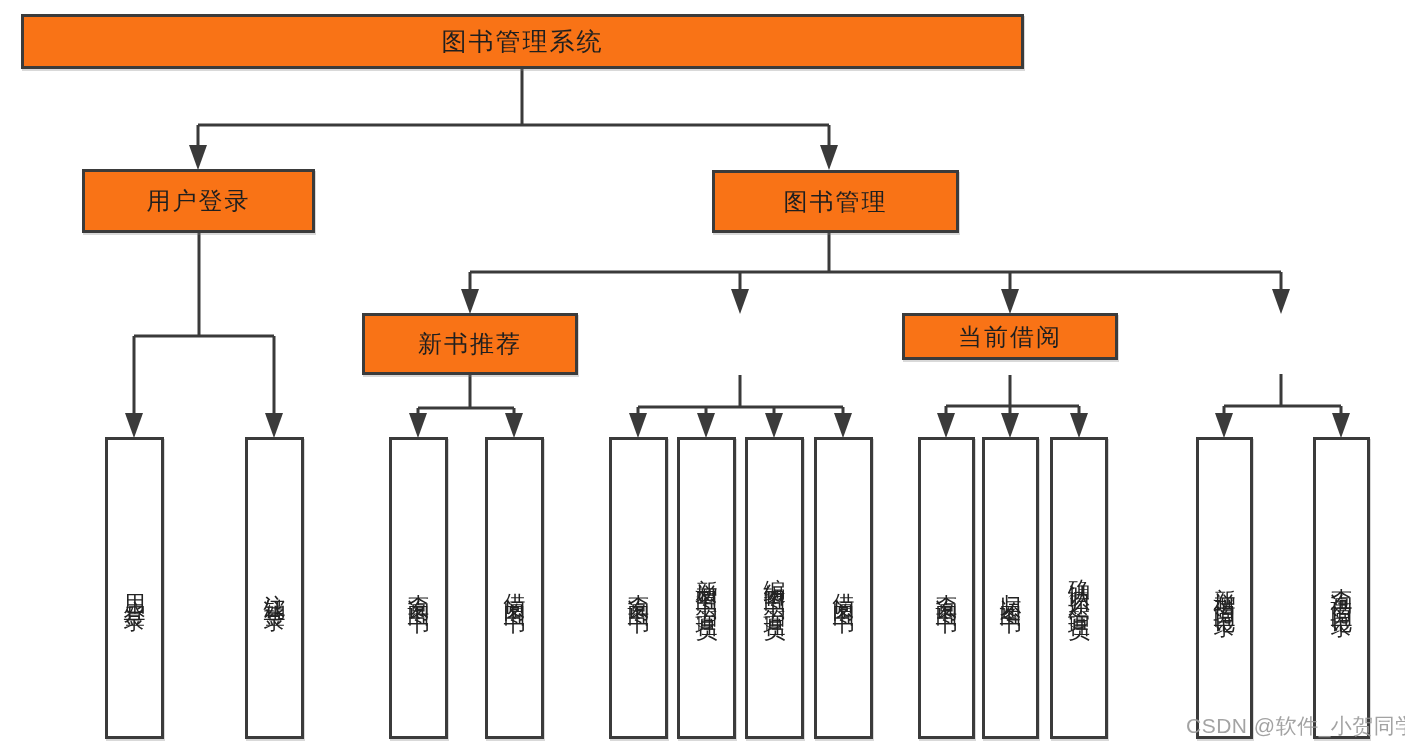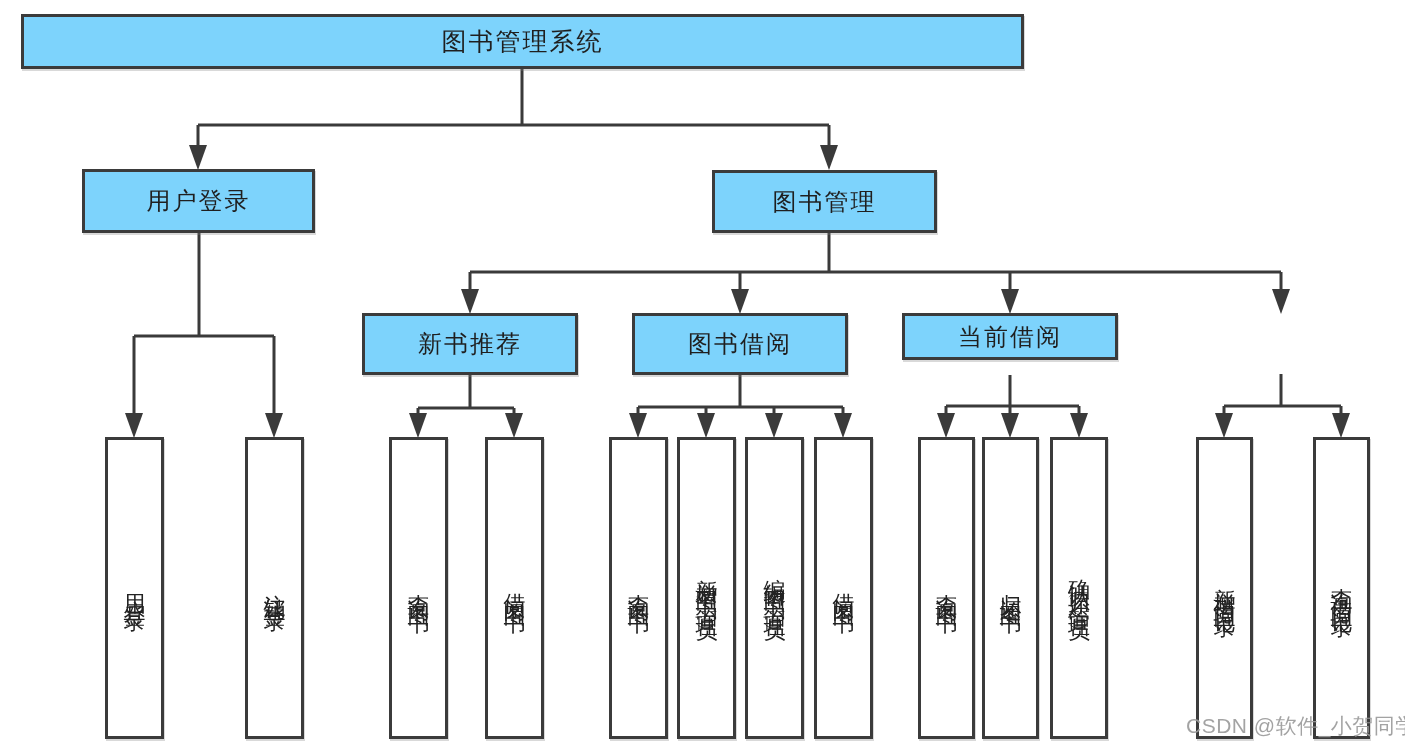--- a/index.html
+++ b/index.html
@@ -3,21 +3,21 @@
 <meta charset="utf-8">
 <title></title>
 <style>
   html,body{margin:0;padding:0;background:#ffffff;}
   .stage{
     position:relative;width:1405px;height:747px;background:#ffffff;overflow:hidden;
     font-family:"Liberation Sans","DejaVu Sans",sans-serif;color:#1f1f1f;
   }
   .connectors{position:absolute;left:0;top:0;width:1405px;height:747px;pointer-events:none;}
   .box{
-    position:absolute;box-sizing:border-box;background:#7dd3fc;
+    position:absolute;box-sizing:border-box;background:#f97316;
     border:3px solid #3b3b3b;
     display:flex;align-items:center;justify-content:center;
     box-shadow:1px 2px 0 rgba(130,130,130,0.30);
     text-align:center;
   }
   .box .lbl{font-size:24px;letter-spacing:2px;white-space:nowrap;}
   .root .lbl{font-size:25px;}
   .leaf{
     position:absolute;top:437px;height:302px;box-sizing:border-box;background:#ffffff;
     border:3px solid #3b3b3b;
@@ -88,29 +88,26 @@
     </g>
   </svg>
 
   <div class="box root" style="left:21px;top:14px;width:1003px;height:55px">
     <span class="lbl">图书管理系统</span>
   </div>
 
   <div class="box" style="left:82px;top:169px;width:233px;height:64px">
     <span class="lbl">用户登录</span>
   </div>
-  <div class="box" style="left:712px;top:170px;width:225px;height:63px">
+  <div class="box" style="left:712px;top:170px;width:247px;height:63px">
     <span class="lbl">图书管理</span>
   </div>
 
   <div class="box" style="left:362px;top:313px;width:216px;height:62px">
     <span class="lbl">新书推荐</span>
-  </div>
-  <div class="box" style="left:632px;top:313px;width:216px;height:62px">
-    <span class="lbl">图书借阅</span>
   </div>
   <div class="box" style="left:902px;top:313px;width:216px;height:47px">
     <span class="lbl">当前借阅</span>
   </div>
 
   <div class="leaf" style="left:105px;width:59px">
     <span class="vlbl">用户登录</span>
   </div>
   <div class="leaf" style="left:245px;width:59px">
     <span class="vlbl">注销登录</span>

